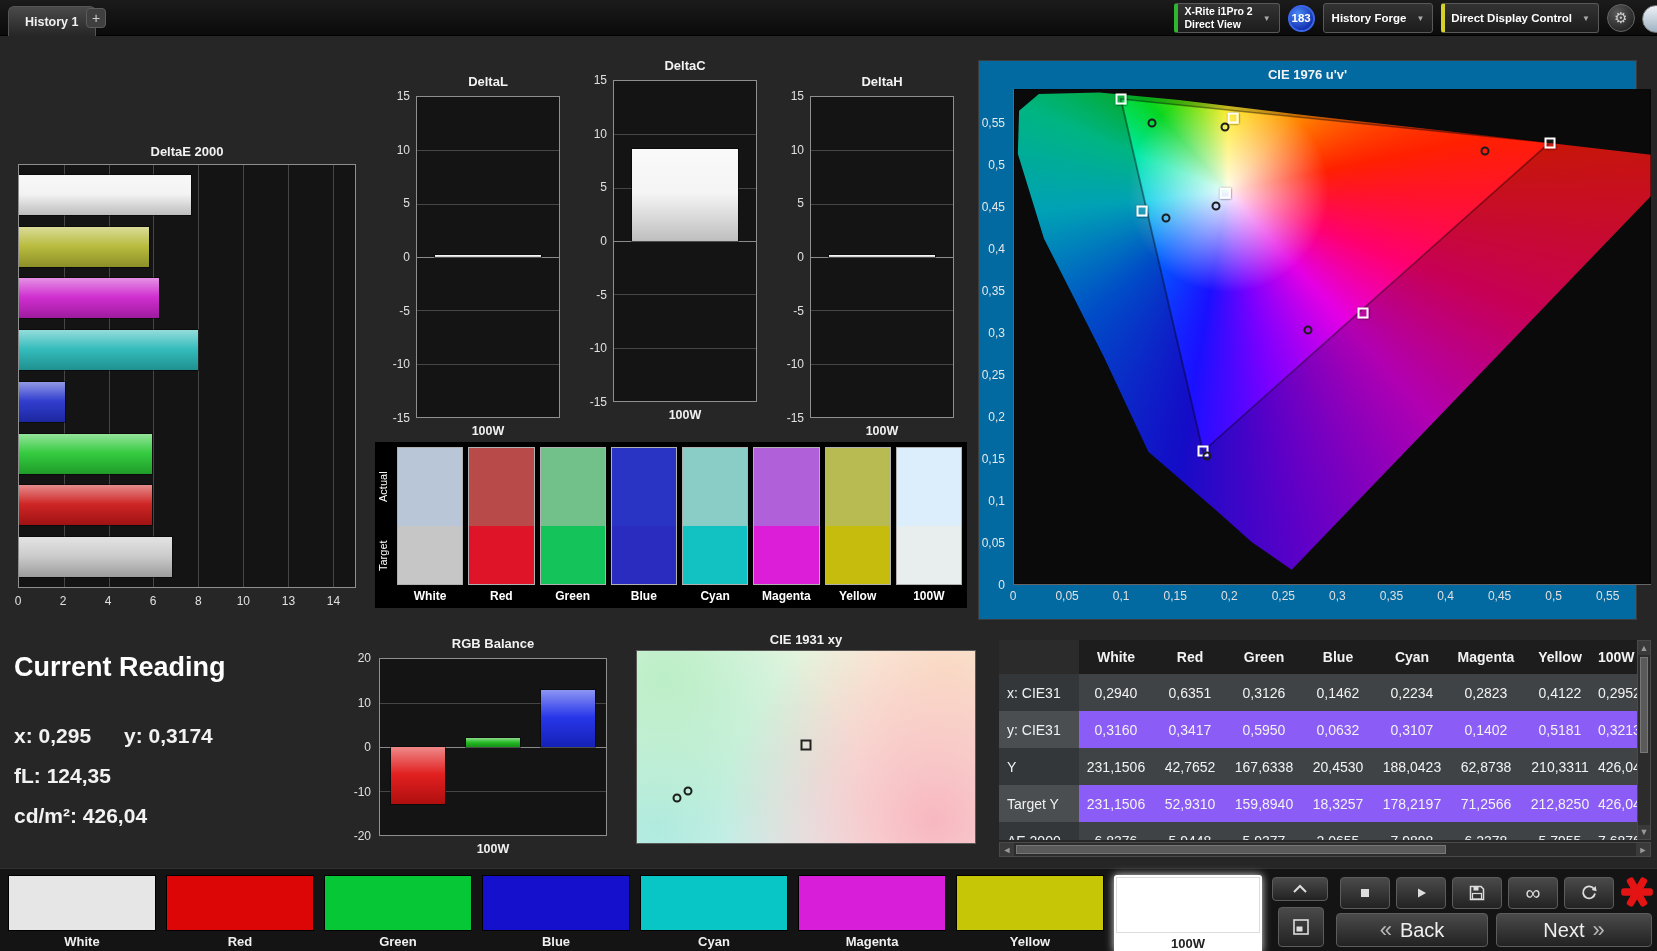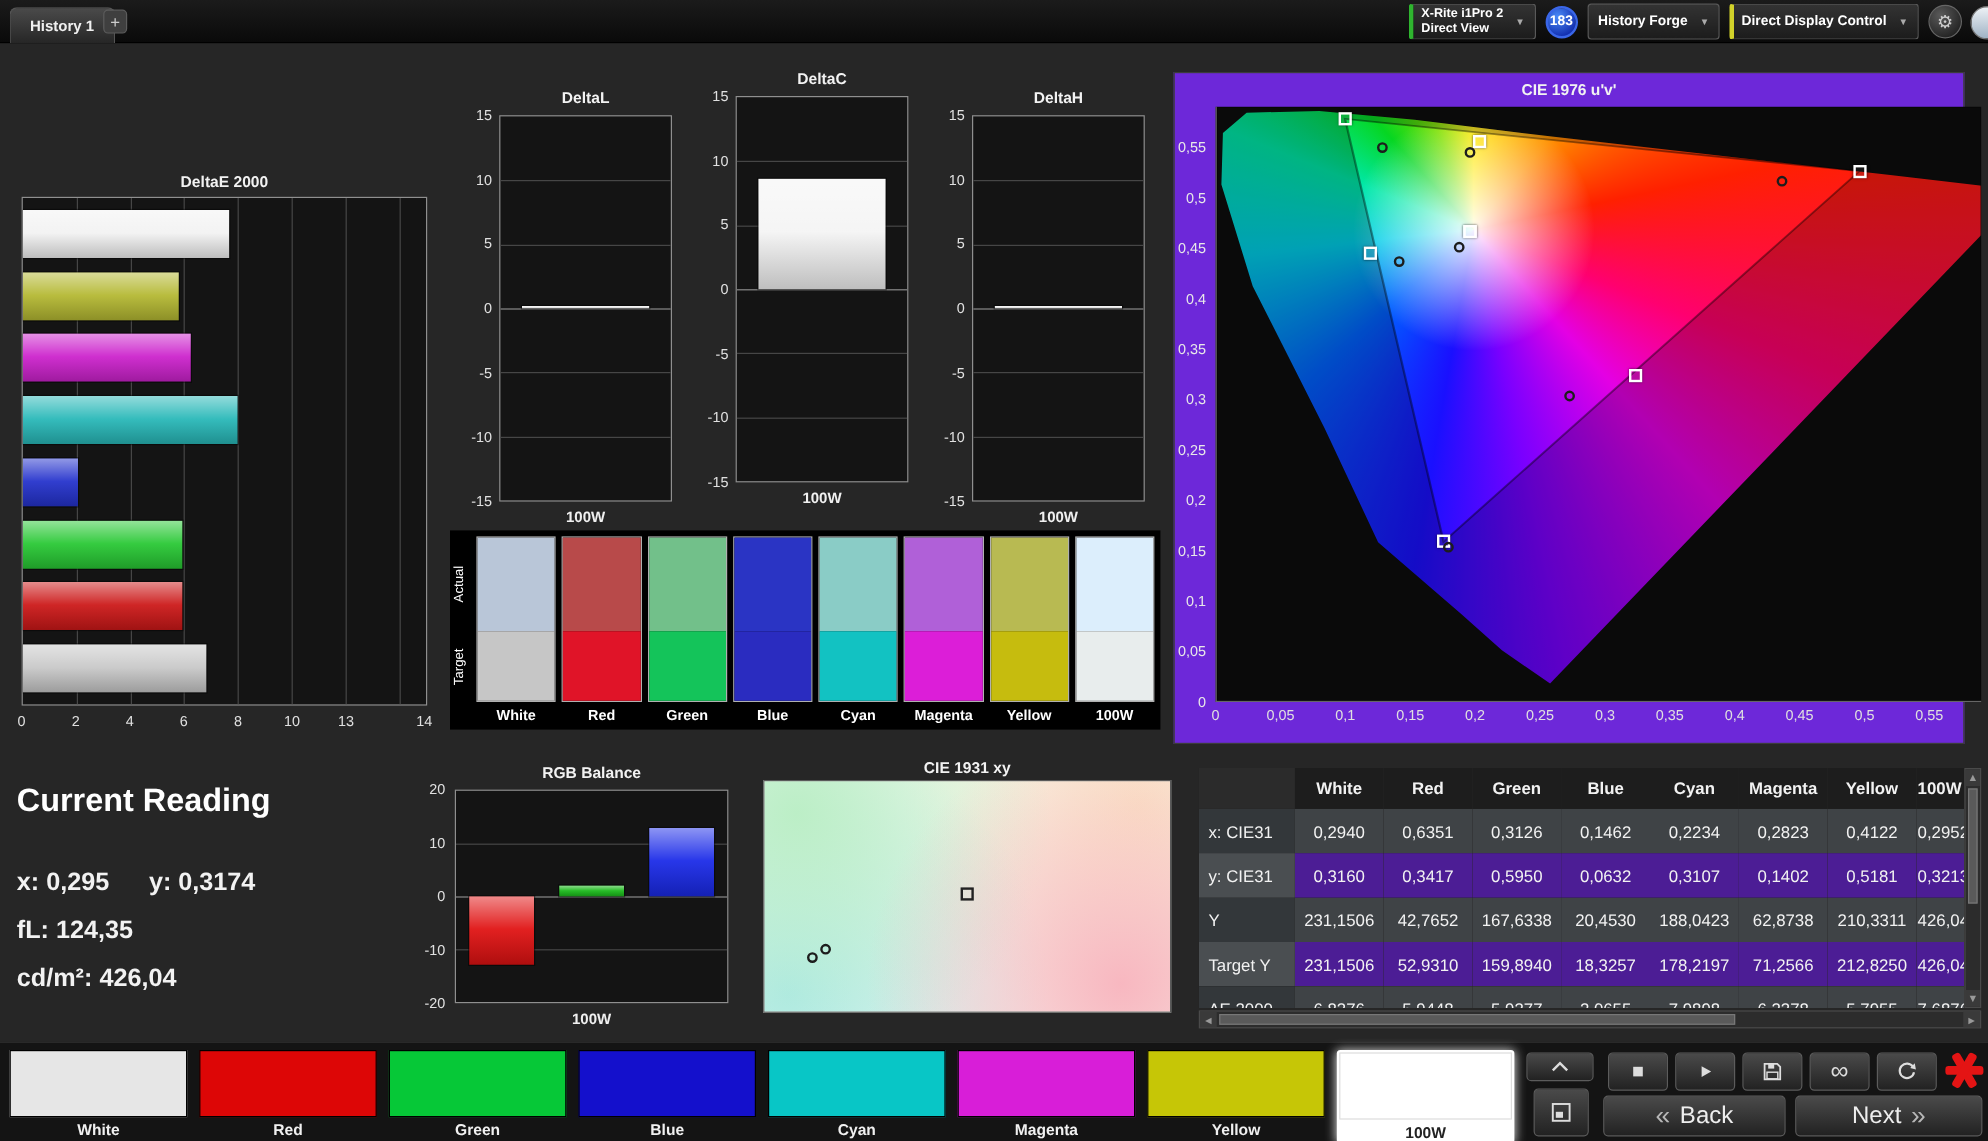--- a/index.html
+++ b/index.html
@@ -79,21 +79,21 @@
   #rot-actual{top:10px;height:70px}
   #rot-target{top:84px;height:60px}
   #swatch-cols{position:absolute;left:22px;top:5px;right:5px;bottom:0;display:flex;gap:5px}
   .swcol{flex:1;display:flex;flex-direction:column}
   .swstack{height:138px;border:1px solid #b0b0b0;display:flex;flex-direction:column}
   .sw.actual{height:78px}
   .sw.target{flex:1}
   .swlabel{height:20px;text-align:center;font-size:12px;font-weight:bold;color:#fff;padding-top:4px}
 
   
-  #cie76-panel{position:absolute;left:978px;top:60px;width:659px;height:560px;background:#6d28d9;border:1px solid #3c3c3c}
+  #cie76-panel{position:absolute;left:978px;top:60px;width:659px;height:560px;background:#0369a1;border:1px solid #3c3c3c}
   #cie76-panel .chart-title{left:0;width:100%;top:6px}
   #cie76-ylabels{position:absolute;left:0;top:28px;width:30px;height:496px}
   #cie76-plot{position:absolute;left:34px;top:28px;width:638px;height:496px;background:#0d0d0d;
               border-left:1px solid #666;border-bottom:1px solid #666;overflow:hidden}
   #cie76-xlabels{position:absolute;left:34px;top:528px;width:638px;height:16px}
   .cie-ylab{position:absolute;right:4px;transform:translateY(-50%);font-size:12px;color:#e8e8e8}
   .horseshoe{position:absolute;inset:0;
      background:
        radial-gradient(circle 140px at 33.6% 20.7%,rgba(255,255,255,.95),rgba(255,255,255,0) 72%),
        conic-gradient(from 0deg at 33.6% 20.7%,
@@ -124,21 +124,21 @@
   
   #table-zone{position:absolute;left:999px;top:640px}
   #table-clip{width:638px;height:200px;overflow:hidden;background:#262626}
   #gamut-table{border-collapse:collapse;table-layout:fixed;width:638px;font-size:14px;color:#f2f2f2}
   #gamut-table th{height:34px;font-weight:bold;text-align:center;background:#1d1d1d;overflow:hidden;white-space:nowrap}
   #gamut-table td{height:37px;text-align:center;overflow:hidden;white-space:nowrap}
   #gamut-table .lbl-col{width:80px;text-align:left;padding-left:8px;background:#2b2b2b}
   #gamut-table .clip-col{width:40px;text-align:left}
   #gamut-table tr.row-dark td{background:#3f4346}
   #gamut-table tr.row-dark td.lbl-col{background:#33373a}
-  #gamut-table tr.row-light td{background:#4c1d95}
+  #gamut-table tr.row-light td{background:#8b5cf6}
   #gamut-table tr.row-light td.lbl-col{background:#4a4e51}
   .scrollbar{position:absolute;background:#2c2c2c;border:1px solid #4a4a4a;display:flex;align-items:center}
   .sb-arrow{color:#999;font-size:9px;width:14px;height:100%;display:flex;align-items:center;justify-content:center;background:#3a3a3a}
   #hscroll{left:0;top:202px;width:652px;height:15px}
   #hscroll .sb-thumb{position:absolute;left:16px;top:2px;height:9px;width:430px;background:#5a5a5a;border:1px solid #777}
   #vscroll{left:638px;top:0;width:14px;height:200px;flex-direction:column}
   #vscroll .sb-arrow{width:100%;height:14px}
   #vscroll .sb-thumb{position:absolute;top:16px;left:2px;width:8px;height:96px;background:#5a5a5a;border:1px solid #777}
 
   
@@ -234,21 +234,21 @@
         </div>
       </div>
     <div id="deltae-xlabels">
         <div class="xlab" style="left: 0%;">0</div>
         <div class="xlab" style="left: 13.3333%;">2</div>
         <div class="xlab" style="left: 26.6667%;">4</div>
         <div class="xlab" style="left: 40%;">6</div>
         <div class="xlab" style="left: 53.3333%;">8</div>
         <div class="xlab" style="left: 66.6667%;">10</div>
         <div class="xlab" style="left: 80%;">13</div>
-        <div class="xlab" style="left: 93.3333%; margin-left: 20px;">14</div>
+        <div class="xlab" style="left: 93.3333%;">14</div>
       </div>
   </div>
 
   <div class="vchart-wrap" style="left:388px;top:72px">
     <div class="chart-title">DeltaL</div>
     <div class="ylabels">
         <div class="ylab" style="top: 0%;">15</div>
         <div class="ylab" style="top: 16.6667%;">10</div>
         <div class="ylab" style="top: 33.3333%;">5</div>
         <div class="ylab" style="top: 50%;">0</div>

